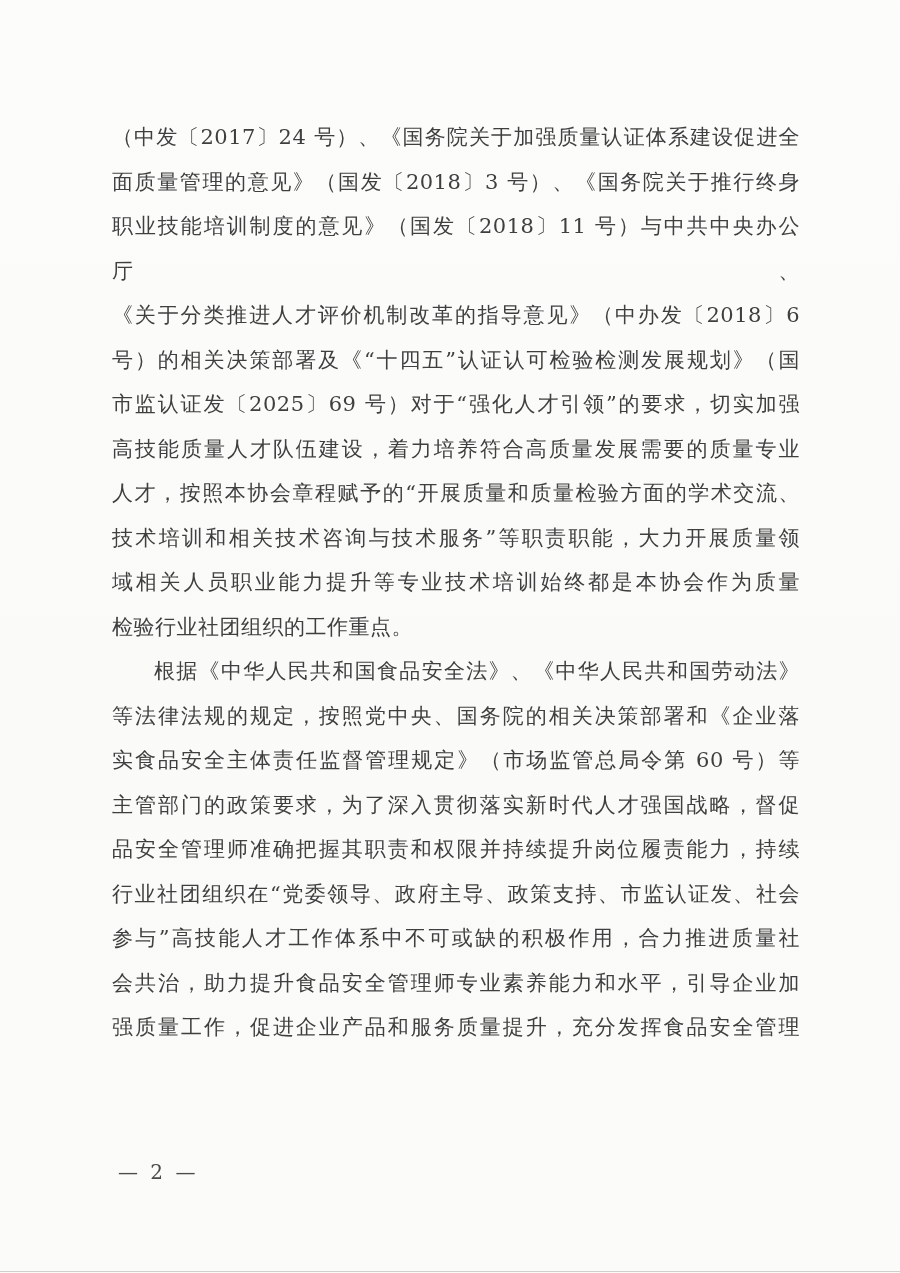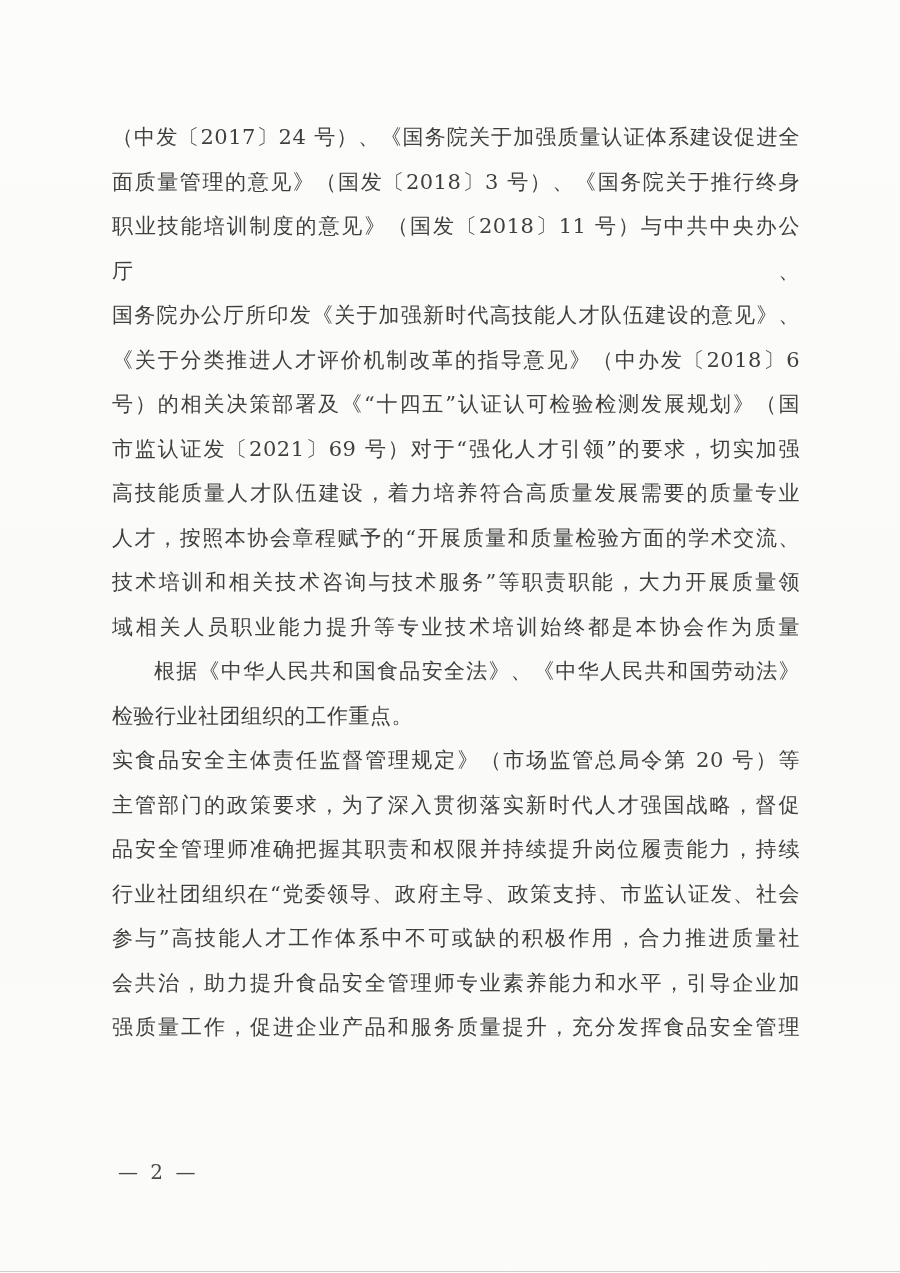--- a/index.html
+++ b/index.html
@@ -59,31 +59,31 @@
   }
 </style>
 </head>
 <body>
 
 <div class="page">
   <div class="body-text" id="body-text">
       <div class="line">（中发〔2017〕24 号）、《国务院关于加强质量认证体系建设促进全</div>
       <div class="line">面质量管理的意见》（国发〔2018〕3 号）、《国务院关于推行终身</div>
       <div class="line">职业技能培训制度的意见》（国发〔2018〕11 号）与中共中央办公厅、</div>
-      <div class="line">国务院办公厅所印发《关于加强新时代高技能人才队伍建设的意见》、</div>
       <div class="line">《关于分类推进人才评价机制改革的指导意见》（中办发〔2018〕6</div>
       <div class="line">号）的相关决策部署及《“十四五”认证认可检验检测发展规划》（国</div>
-      <div class="line">市监认证发〔2021〕69 号）对于“强化人才引领”的要求，切实加强</div>
+      <div class="line">市监认证发〔2025〕69 号）对于“强化人才引领”的要求，切实加强</div>
       <div class="line">高技能质量人才队伍建设，着力培养符合高质量发展需要的质量专业</div>
       <div class="line">人才，按照本协会章程赋予的“开展质量和质量检验方面的学术交流、</div>
       <div class="line">技术培训和相关技术咨询与技术服务”等职责职能，大力开展质量领</div>
       <div class="line">域相关人员职业能力提升等专业技术培训始终都是本协会作为质量</div>
+      <div class="line para-end">检验行业社团组织的工作重点。</div>
       <div class="line indent">根据《中华人民共和国食品安全法》、《中华人民共和国劳动法》</div>
-      <div class="line para-end">检验行业社团组织的工作重点。</div>
-      <div class="line">实食品安全主体责任监督管理规定》（市场监管总局令第 20 号）等</div>
+      <div class="line">等法律法规的规定，按照党中央、国务院的相关决策部署和《企业落</div>
+      <div class="line">实食品安全主体责任监督管理规定》（市场监管总局令第 60 号）等</div>
       <div class="line">主管部门的政策要求，为了深入贯彻落实新时代人才强国战略，督促</div>
       <div class="line">品安全管理师准确把握其职责和权限并持续提升岗位履责能力，持续</div>
       <div class="line">行业社团组织在“党委领导、政府主导、政策支持、市监认证发、社会</div>
       <div class="line">参与”高技能人才工作体系中不可或缺的积极作用，合力推进质量社</div>
       <div class="line">会共治，助力提升食品安全管理师专业素养能力和水平，引导企业加</div>
       <div class="line">强质量工作，促进企业产品和服务质量提升，充分发挥食品安全管理</div>
     </div>
   <div class="page-number">— 2 —</div>
   <div class="scan-bottom-edge"></div>
 </div>

